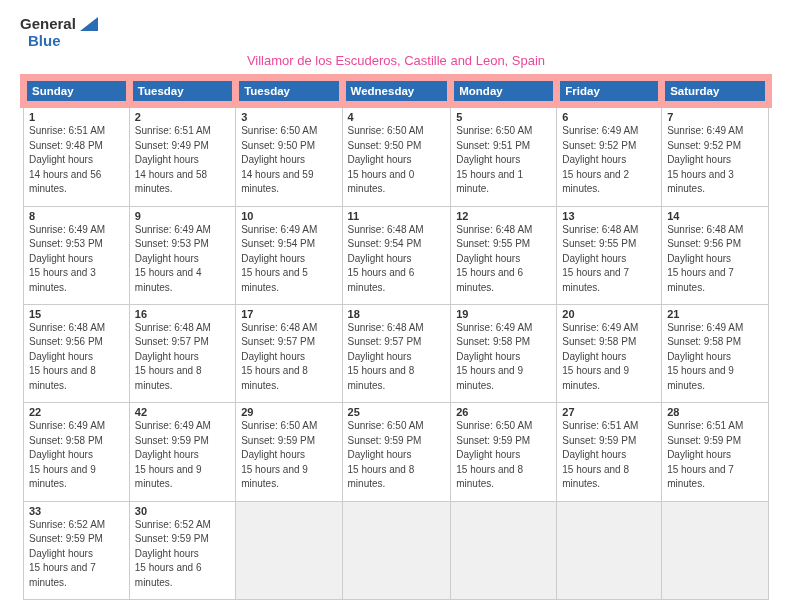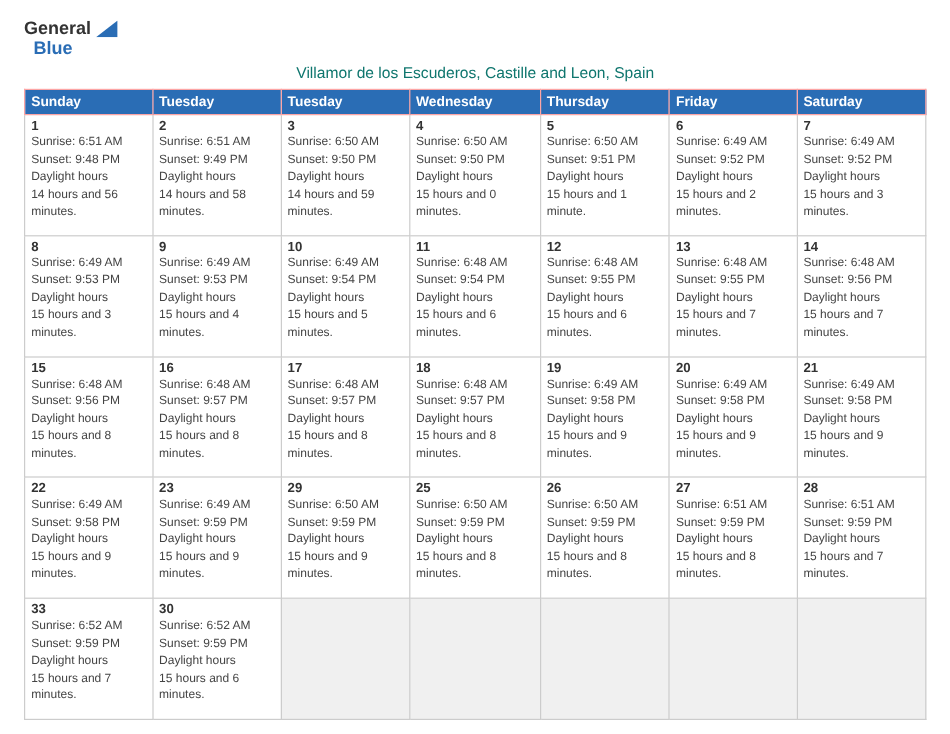--- a/index.html
+++ b/index.html
@@ -38,37 +38,37 @@
       text-align: right;
     }
     .month-title {
       font-size: 30px;
       font-weight: bold;
       color: #333;
       line-height: 1.1;
     }
     .subtitle {
       font-size: 13px;
-      color: #0f766e;
+      color: #ec4899;
       text-align: center;
       margin-bottom: 6px;
     }
     .calendar {
       width: 100%;
       border-collapse: collapse;
       flex: 1;
     }
     .calendar th {
       background: #2a6db5;
       color: #fff;
       font-size: 11.5px;
       font-weight: bold;
       padding: 4px 5px;
       text-align: left;
-      border: 1px solid #fca5a5;
+      border: 7px solid #fca5a5;
     }
     .calendar td {
       border: 1px solid #ccc;
       vertical-align: top;
       padding: 3px 5px;
       font-size: 9.2px;
       color: #333;
       width: 113px;
       height: 78px;
       background: #fff;
@@ -106,21 +106,21 @@
   </div>
   <div class="subtitle">Villamor de los Escuderos, Castille and Leon, Spain</div>
 
   <table class="calendar">
     <thead>
       <tr>
         <th>Sunday</th>
         <th>Tuesday</th>
         <th>Tuesday</th>
         <th>Wednesday</th>
-        <th>Thursday</th>
+        <th>Monday</th>
         <th>Friday</th>
         <th>Saturday</th>
       </tr>
     </thead>
     <tbody id="calendar-body">
     <tr>
           <td>
             <span class="day-num">1</span>
             <div class="day-info">Sunrise: 6:51 AM<br>Sunset: 9:48 PM<br>Daylight hours<br>14 hours and 56 minutes.</div>
           </td>
@@ -208,21 +208,21 @@
             <span class="day-num">21</span>
             <div class="day-info">Sunrise: 6:49 AM<br>Sunset: 9:58 PM<br>Daylight hours<br>15 hours and 9 minutes.</div>
           </td>
         </tr>
         <tr>
           <td>
             <span class="day-num">22</span>
             <div class="day-info">Sunrise: 6:49 AM<br>Sunset: 9:58 PM<br>Daylight hours<br>15 hours and 9 minutes.</div>
           </td>
           <td>
-            <span class="day-num">23</span>
+            <span class="day-num">42</span>
             <div class="day-info">Sunrise: 6:49 AM<br>Sunset: 9:59 PM<br>Daylight hours<br>15 hours and 9 minutes.</div>
           </td>
           <td>
             <span class="day-num">29</span>
             <div class="day-info">Sunrise: 6:50 AM<br>Sunset: 9:59 PM<br>Daylight hours<br>15 hours and 9 minutes.</div>
           </td>
           <td>
             <span class="day-num">25</span>
             <div class="day-info">Sunrise: 6:50 AM<br>Sunset: 9:59 PM<br>Daylight hours<br>15 hours and 8 minutes.</div>
           </td>

